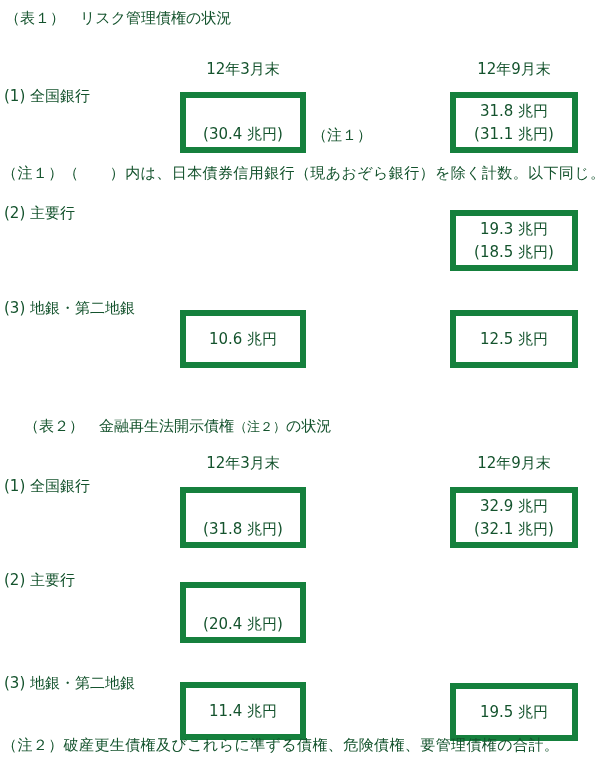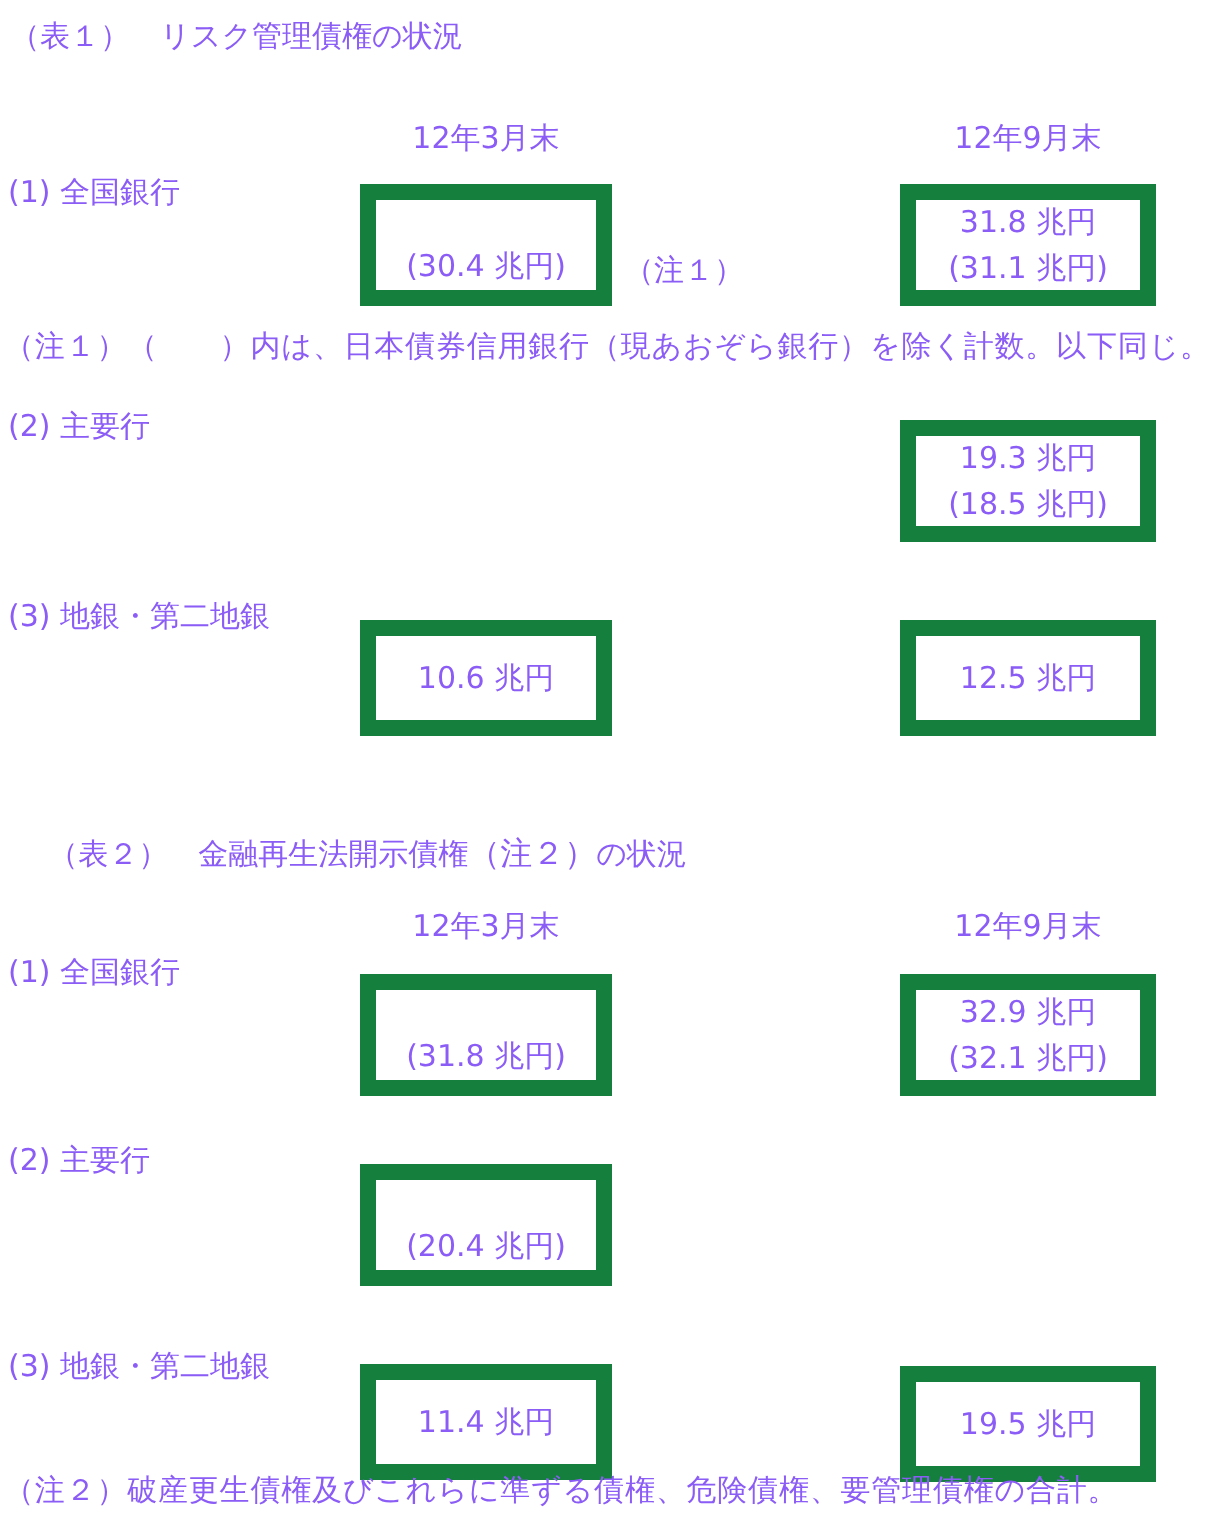--- a/index.html
+++ b/index.html
@@ -1,46 +1,46 @@
 <!DOCTYPE html>
 <html><head>
 <meta charset="utf-8">
 <style>
   html, body { margin: 0; padding: 0; background: #ffffff; }
   .page {
     position: relative;
     width: 605px;
     height: 760px;
     background: #ffffff;
-    color: #8b5cf6;
+    color: #14532d;
     font-family: "DejaVu Sans", sans-serif;
     font-size: 15px;
     overflow: hidden;
   }
   .abs { position: absolute; white-space: pre; }
   .title { font-weight: normal; }
   .hdr { position: absolute; text-align: center; white-space: pre; margin-top: 12px; }
   .box {
     position: absolute;
-    border: 8px solid #15803d;
+    border: 6px solid #15803d;
     box-sizing: border-box;
     background: #ffffff;
     display: flex;
     flex-direction: column;
     align-items: center;
     justify-content: center;
   }
   .box .line { height: 23px; line-height: 23px; white-space: pre; text-align: center; }
   .box .single { line-height: 20px; white-space: pre; text-align: center; }
   .col-l { left: 180px; width: 126px; }
   .col-r { left: 450px; width: 128px; }
   .h2l { height: 61px; }
   .h1l { height: 58px; }
   .note { letter-spacing: 0.4px; }
-  .small-ref { font-size: 16px; text-align: center; }
+  .small-ref { font-size: 13px; text-align: center; }
 </style>
 </head>
 <body>
 
 <div class="page">
 
   <div class="abs title" style="left:5px; top:9px;">（表１）　リスク管理債権の状況</div>
 
   <div class="hdr" style="left:180px; top:48px; width:126px;">12年3月末</div>
   <div class="hdr" style="left:450px; top:48px; width:128px;">12年9月末</div>

